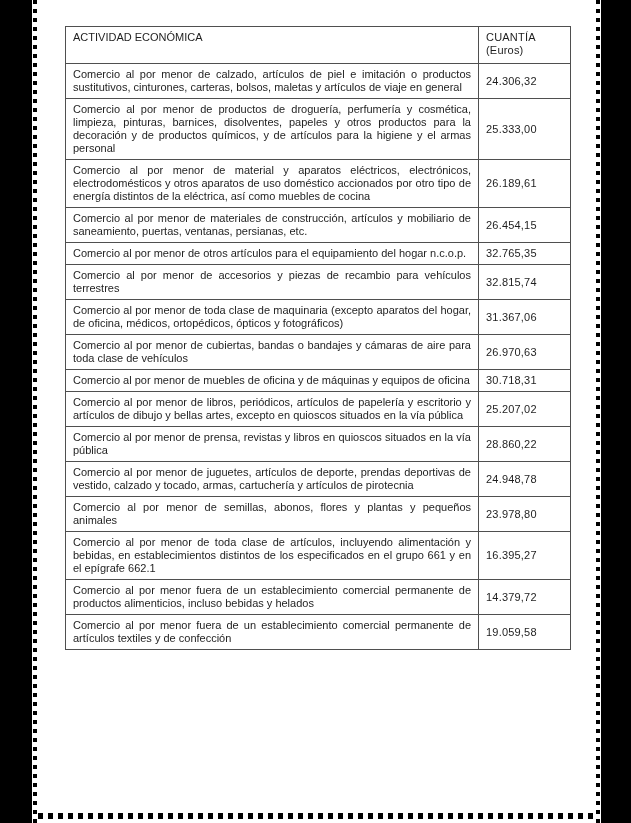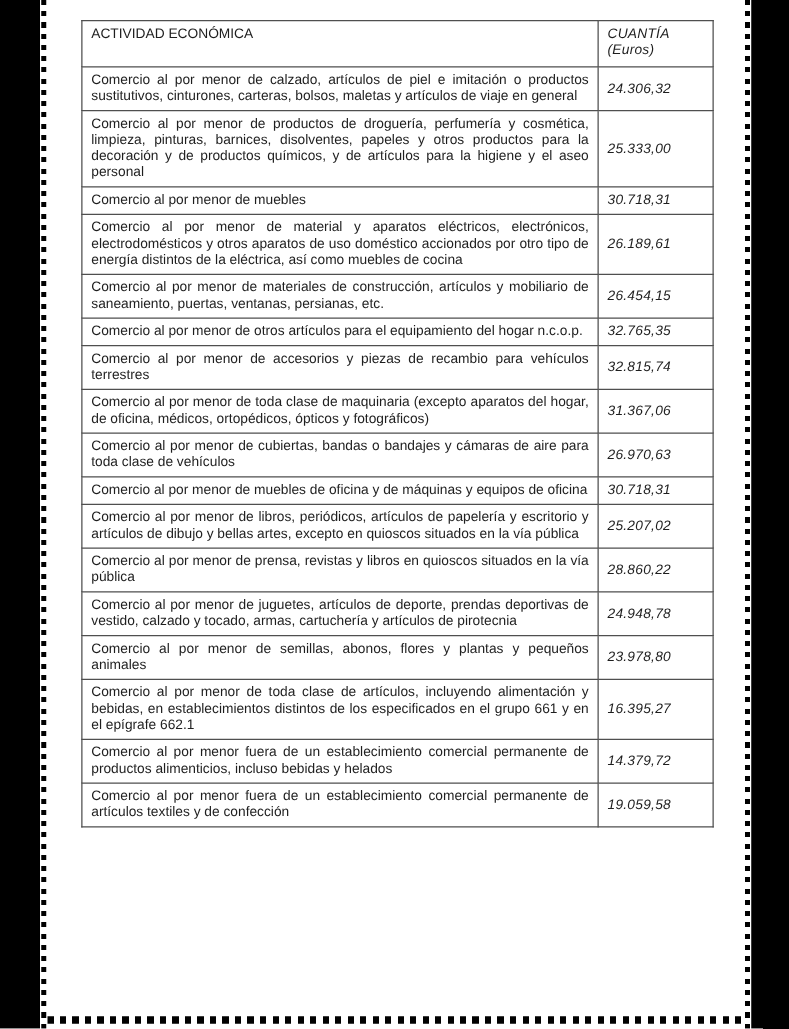--- a/index.html
+++ b/index.html
@@ -42,21 +42,21 @@
   }
   .dash-bottom {
     position: absolute;
     left: 38px; top: 813px;
     width: 558px; height: 6px;
     background: repeating-linear-gradient(to right, #000 0 5px, transparent 5px 10px);
   }
   
   table.rates-table {
     position: absolute;
-    left: 65px; top: 16px;
+    left: 65px; top: 26px;
     width: 505px;
     border-collapse: collapse;
     table-layout: fixed;
   }
   table.rates-table th,
   table.rates-table td {
     border: 1px solid #4f4f4f;
     color: #1e1e1e;
     font-size: 11px;
     line-height: 13px;
@@ -69,21 +69,20 @@
     height: 28px;
   }
   td.activity {
     text-align: justify;
     vertical-align: middle;
   }
   td.amount, th.amount-h {
     vertical-align: middle;
     padding-left: 10px;
     letter-spacing: 0.2px;
-    font-style: italic;
   }
   col.c-activity { width: 413px; }
   col.c-amount   { width: 92px;  }
 </style>
 </head>
 <body>
 
 <div class="page">
   <div class="bar-left"></div>
   <div class="dash-left"></div>
@@ -105,28 +104,24 @@
         </th>
       </tr>
     </thead>
     <tbody id="rows-body">
   <tr>
     <td class="activity">Comercio al por menor de calzado, artículos de piel e imitación o productos sustitutivos, cinturones, carteras, bolsos, maletas y artículos de viaje en general</td>
     <td class="amount">24.306,32</td>
   </tr>
 
   <tr>
-    <td class="activity">Comercio al por menor de productos de droguería, perfumería y cosmética, limpieza, pinturas, barnices, disolventes, papeles y otros productos para la decoración y de productos químicos, y de artículos para la higiene y el aseo personal</td>
+    <td class="activity">Comercio al por menor de productos de droguería, perfumería y cosmética, limpieza, pinturas, barnices, disolventes, papeles y otros productos para la decoración y de productos químicos, y de artículos para la higiene y el armas personal</td>
     <td class="amount">25.333,00</td>
   </tr>
 
-  <tr>
-    <td class="activity">Comercio al por menor de muebles</td>
-    <td class="amount">30.718,31</td>
-  </tr>
 
   <tr>
     <td class="activity">Comercio al por menor de material y aparatos eléctricos, electrónicos, electrodomésticos y otros aparatos de uso doméstico accionados por otro tipo de energía distintos de la eléctrica, así como muebles de cocina</td>
     <td class="amount">26.189,61</td>
   </tr>
 
 
   <tr>
     <td class="activity">Comercio al por menor de materiales de construcción, artículos y mobiliario de saneamiento, puertas, ventanas, persianas, etc.</td>
     <td class="amount">26.454,15</td>

